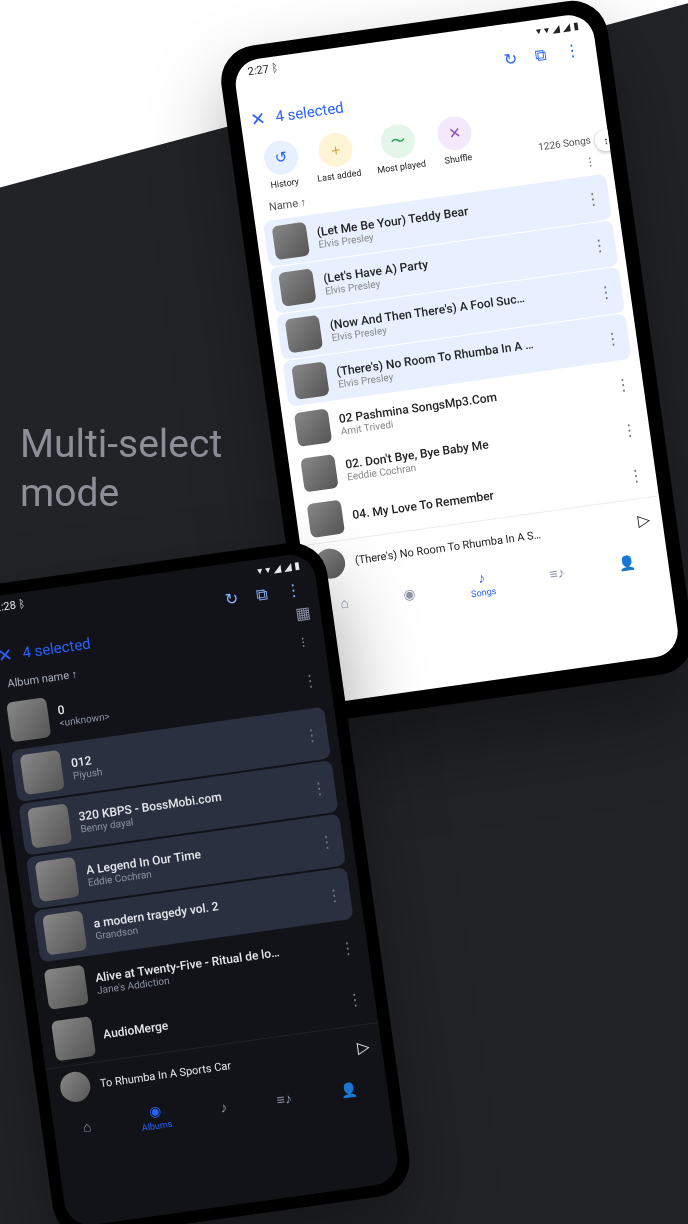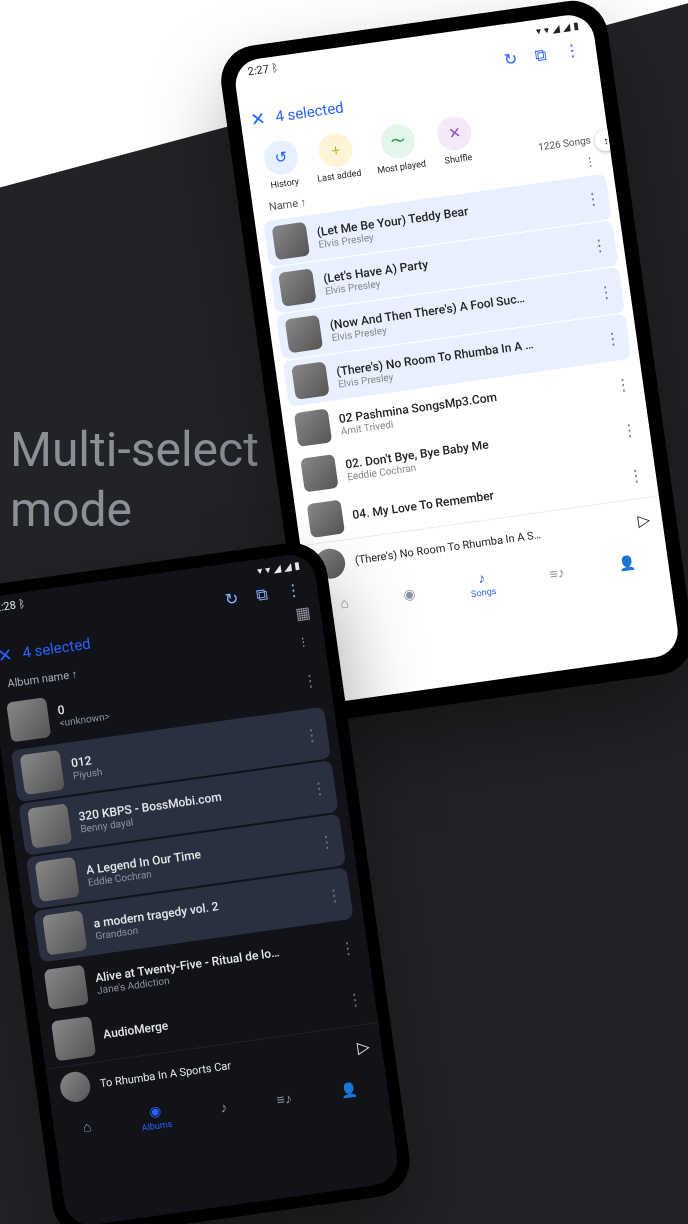--- a/index.html
+++ b/index.html
@@ -16,24 +16,24 @@
     width: 1400px;
     height: 1400px;
     background: #222326;
     top: 0;
     left: -700px;
     transform: rotate(-15deg);
     transform-origin: top right;
   }
   .heading {
     position: absolute;
-    left: 10px;
+    left: 20px;
     top: 420px;
     color: #8c8f98;
-    font-size: 48px;
+    font-size: 39px;
     font-weight: 400;
     line-height: 1.25;
   }
   
   .phone {
     position: absolute;
     border-radius: 36px;
     background: #000;
     box-shadow: 0 40px 80px rgba(0,0,0,.35);
     overflow: hidden;

